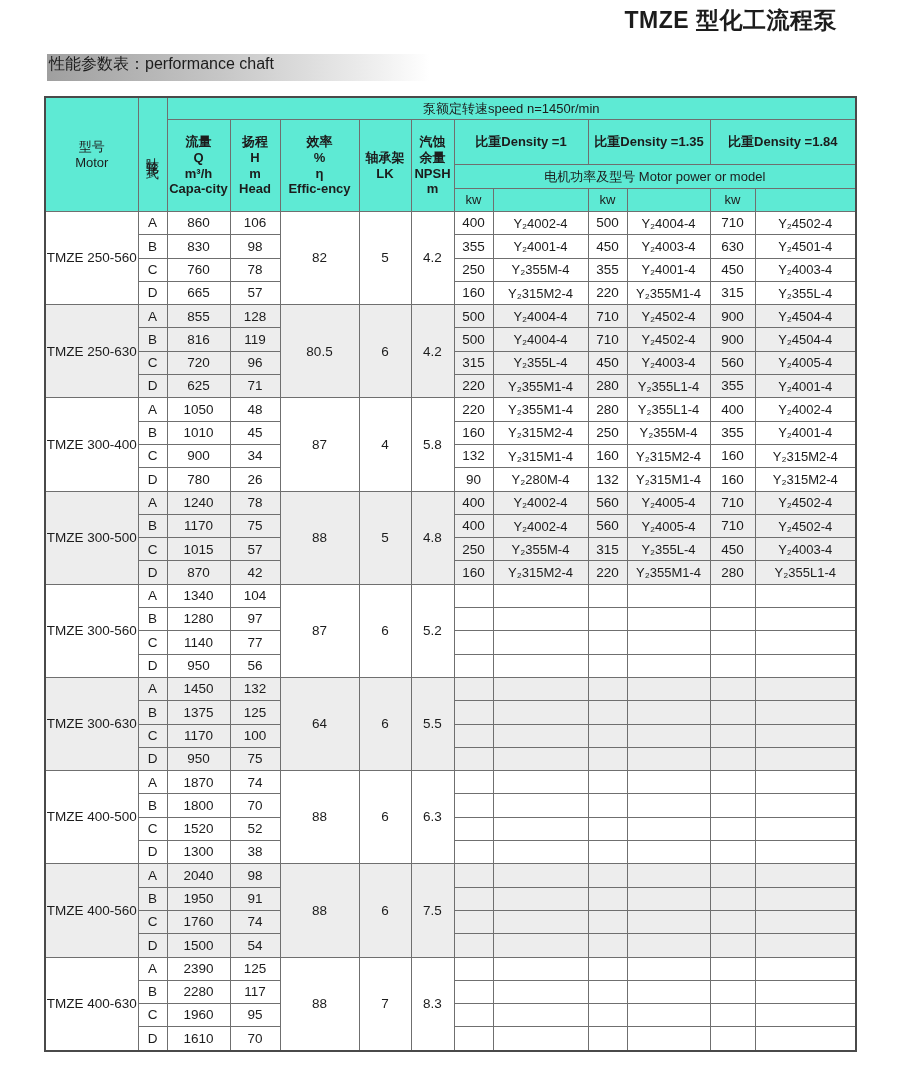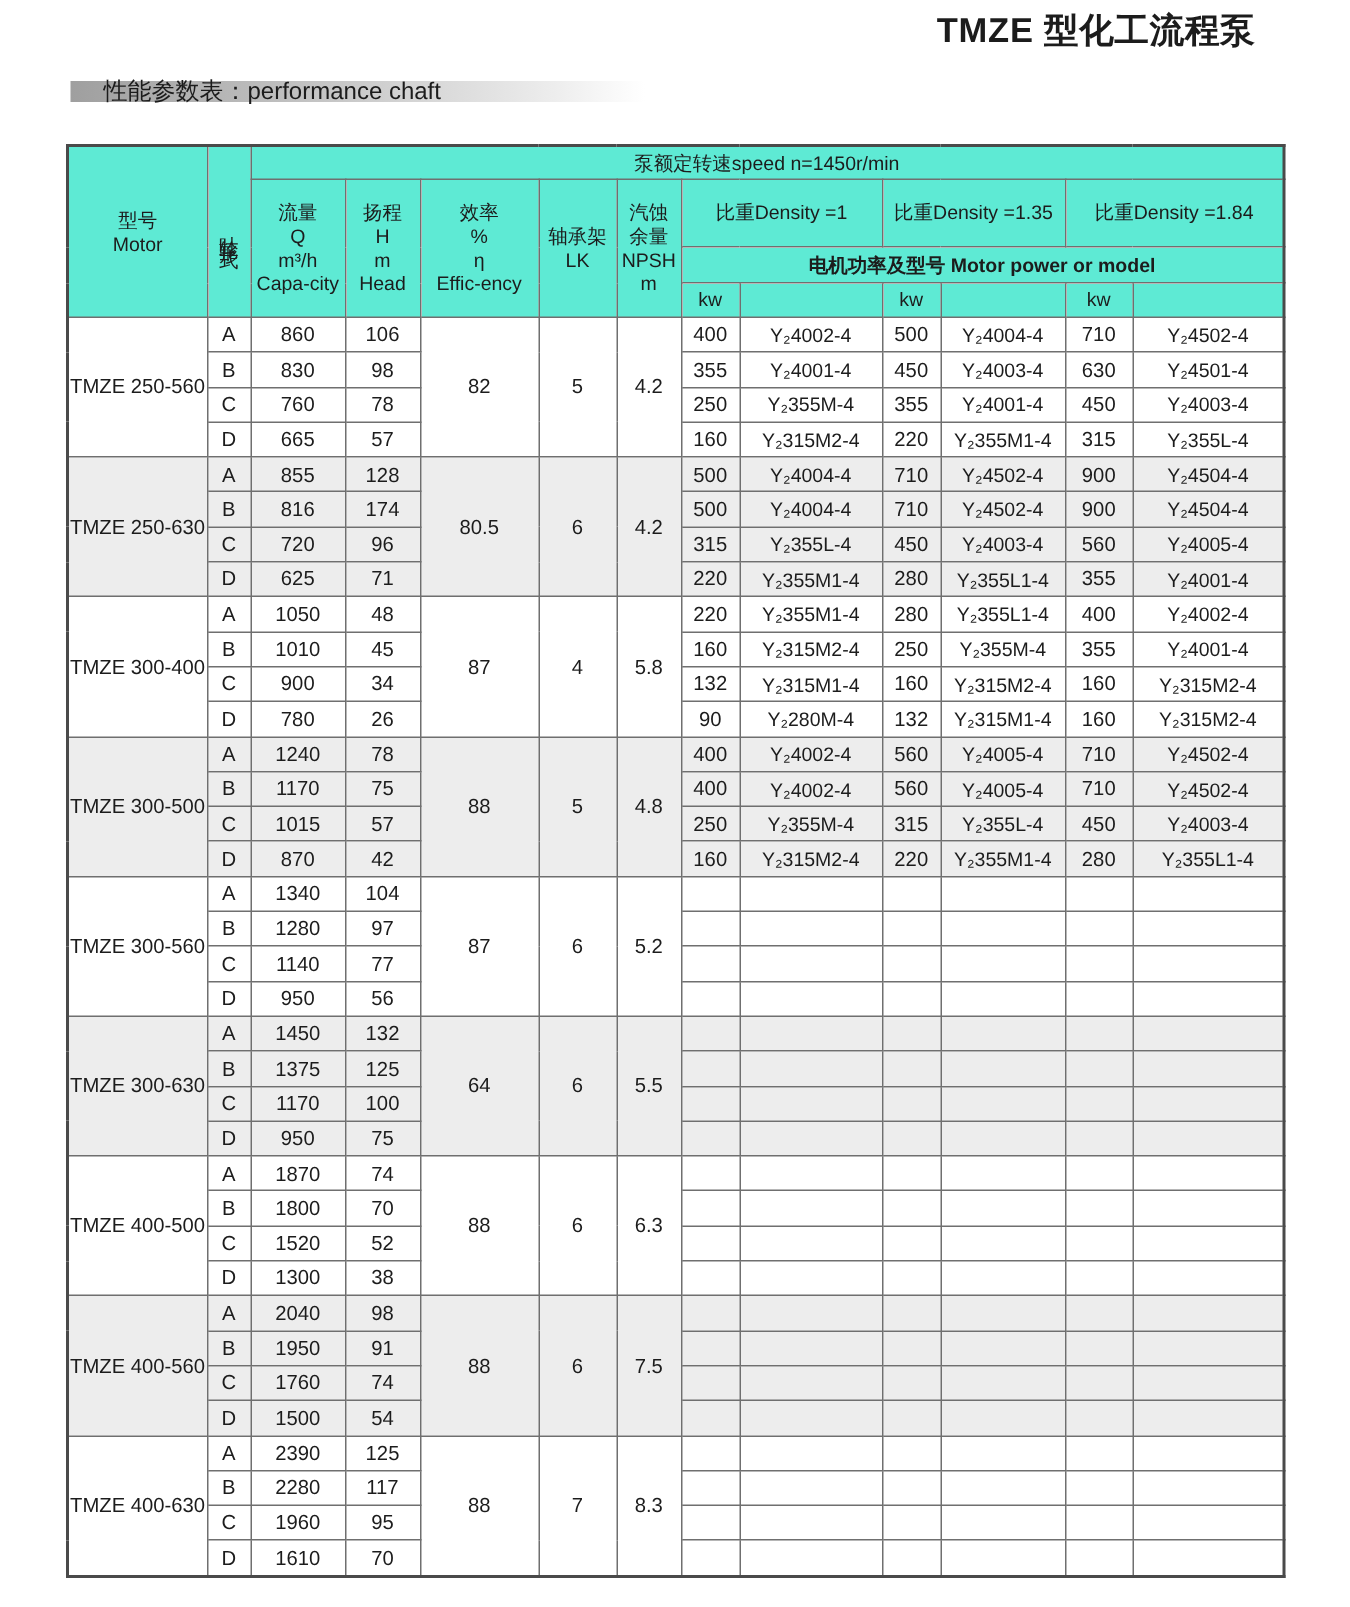--- a/index.html
+++ b/index.html
@@ -6,39 +6,39 @@
   body{
     width:900px;height:1071px;position:relative;background:#ffffff;
     font-family:"Liberation Sans","DejaVu Sans",sans-serif;color:#1c1c1c;
     overflow:hidden;
   }
   .titles{position:absolute;top:5px;right:63px;text-align:right;}
   .title-cn{font-size:23px;font-weight:bold;letter-spacing:.5px;}
   .title-en{font-size:13.5px;margin-top:3px;}
 
   .section-bar{
-    position:absolute;top:54px;left:47px;width:383px;height:14px;
-    display:flex;align-items:center;box-sizing:border-box;padding-left:22px;
+    position:absolute;top:54px;left:47px;width:383px;height:27px;
+    display:flex;box-sizing:border-box;padding-left:2px;
     background:linear-gradient(90deg,#9f9f9f 0%,#c6c6c6 45%,#eeeeee 85%,#ffffff 100%);
     font-size:16px;
   }
 
   table.spec{
     position:absolute;top:96px;left:44px;width:813px;
     border-collapse:collapse;table-layout:fixed;
     border:2px solid #4a4a4a;
   }
   th,td{
     border:1px solid #6f6f6f;text-align:center;vertical-align:middle;
     padding:0;font-weight:normal;overflow:hidden;
   }
   thead th{background:#5eead4;font-size:13px;line-height:1.22;}
   .hr1 th{height:21px;}
-  .hr2 th{height:44px;}
-  .hr3 th{height:23px;font-weight:bold;}
+  .hr2 th{height:44px;font-weight:bold;}
+  .hr3 th{height:23px;}
   .hr4 th{height:22px;}
   tbody td{font-size:13.5px;height:22.3px;background:#ffffff;line-height:1;}
   tr.shaded td{background:#ededed;}
   td.model{font-size:13.5px;text-align:center;}
   td.mmodel{font-size:13px;}
   .vertical{
     writing-mode:vertical-rl;text-orientation:upright;
     letter-spacing:3px;font-size:13px;line-height:1;
   }
   .hline{white-space:nowrap;}
@@ -186,21 +186,21 @@
         <td class="mkw">500</td>
         <td class="mmodel">Y₂4004-4</td>
         <td class="mkw">710</td>
         <td class="mmodel">Y₂4502-4</td>
         <td class="mkw">900</td>
         <td class="mmodel">Y₂4504-4</td>
       </tr>
       <tr class="shaded">
         <td class="letter">B</td>
         <td class="num">816</td>
-        <td class="num">174</td>
+        <td class="num">119</td>
         <td class="mkw">500</td>
         <td class="mmodel">Y₂4004-4</td>
         <td class="mkw">710</td>
         <td class="mmodel">Y₂4502-4</td>
         <td class="mkw">900</td>
         <td class="mmodel">Y₂4504-4</td>
       </tr>
       <tr class="shaded">
         <td class="letter">C</td>
         <td class="num">720</td>

